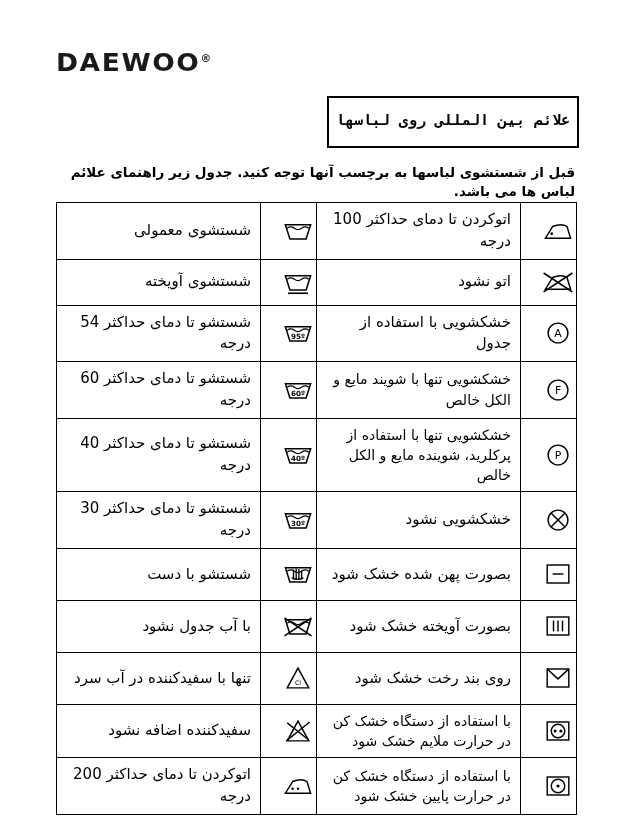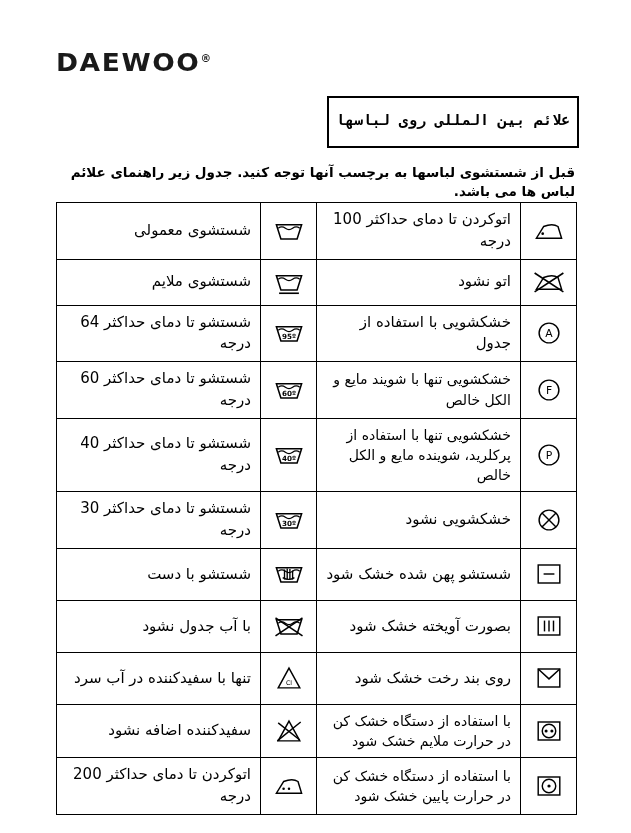--- a/index.html
+++ b/index.html
@@ -105,21 +105,21 @@
     padding: 6px 9px;
     font-family: "DejaVu Sans", "Liberation Sans", sans-serif;
     font-size: 15px;
     line-height: 1.45;
     text-align: right;
     direction: rtl;
   }
   .cell-text.wrap2 { font-size: 14px; }
 
   .cell-sym {
-    text-align: center;
+    text-align: right;
     height: 46px;
   }
   .sym {
     display: inline-block;
     width: 36px;
     height: 30px;
     position: relative;
     vertical-align: middle;
   }
   .sym svg { display: block; width: 100%; height: 100%; }
@@ -186,21 +186,21 @@
             <div class="cell-text">اتو نشود</div>
           </td>
       <td class="cell-sym">
         <span class="sym"><svg viewBox="0 0 40 32">
           <path d="M6 9 L34 9 L29 25 L11 25 Z" fill="none" stroke="#000" stroke-width="1.7"></path>
           <path d="M8 13 q4 -3 8 0 t8 0 t8 0" fill="none" stroke="#000" stroke-width="1.4"></path>
           <line x1="9" y1="28.5" x2="31" y2="28.5" stroke="#000" stroke-width="1.8"></line>
         </svg></span>
       </td>
       <td>
-            <div class="cell-text">شستشوی ملایم</div>
+            <div class="cell-text">شستشوی آویخته</div>
           </td>
     </tr>
 
     <tr class="r2">
       <td class="cell-sym">
         <span class="sym"><svg viewBox="0 0 40 32">
           <circle cx="20" cy="16" r="11" fill="none" stroke="#000" stroke-width="1.6"></circle>
           <text x="20" y="21" text-anchor="middle" font-family="DejaVu Sans, sans-serif" font-size="12" fill="#000">A</text>
         </svg></span>
       </td>
@@ -208,21 +208,21 @@
             <div class="cell-text">خشکشویی با استفاده از جدول</div>
           </td>
       <td class="cell-sym">
         <span class="sym"><svg viewBox="0 0 40 32">
           <path d="M6 9 L34 9 L29 25 L11 25 Z" fill="none" stroke="#000" stroke-width="1.7"></path>
           <path d="M8 13 q4 -3 8 0 t8 0 t8 0" fill="none" stroke="#000" stroke-width="1.4"></path>
           <text x="20" y="23" text-anchor="middle" font-family="DejaVu Sans, sans-serif" font-size="8" font-weight="bold" fill="#000">95º</text>
         </svg></span>
       </td>
       <td>
-            <div class="cell-text">شستشو تا دمای حداکثر 64 درجه</div>
+            <div class="cell-text">شستشو تا دمای حداکثر 54 درجه</div>
           </td>
     </tr>
 
     <tr class="tall">
       <td class="cell-sym">
         <span class="sym"><svg viewBox="0 0 40 32">
           <circle cx="20" cy="16" r="11" fill="none" stroke="#000" stroke-width="1.6"></circle>
           <text x="20" y="21" text-anchor="middle" font-family="DejaVu Sans, sans-serif" font-size="12" fill="#000">F</text>
         </svg></span>
       </td>
@@ -287,21 +287,21 @@
     </tr>
 
     <tr class="tall">
       <td class="cell-sym">
         <span class="sym"><svg viewBox="0 0 40 32">
           <rect x="8" y="6" width="24" height="20" fill="none" stroke="#000" stroke-width="1.6"></rect>
           <line x1="14" y1="16" x2="26" y2="16" stroke="#000" stroke-width="1.6"></line>
         </svg></span>
       </td>
       <td>
-            <div class="cell-text">شستشو پهن شده خشک شود</div>
+            <div class="cell-text">بصورت پهن شده خشک شود</div>
           </td>
       <td class="cell-sym">
         <span class="sym"><svg viewBox="0 0 40 32">
           <path d="M6 9 L34 9 L29 25 L11 25 Z" fill="none" stroke="#000" stroke-width="1.7"></path>
           <path d="M8 13 q4 -3 8 0 t8 0 t8 0" fill="none" stroke="#000" stroke-width="1.4"></path>
           <path d="M15 22 L15 11 M18 22 L18 10 M21 22 L21 10.5 M24 22 L24 12" stroke="#000" stroke-width="1.5"></path>
           <path d="M13 20 q7 4 13 0" fill="none" stroke="#000" stroke-width="1.5"></path>
         </svg></span>
       </td>
       <td>

